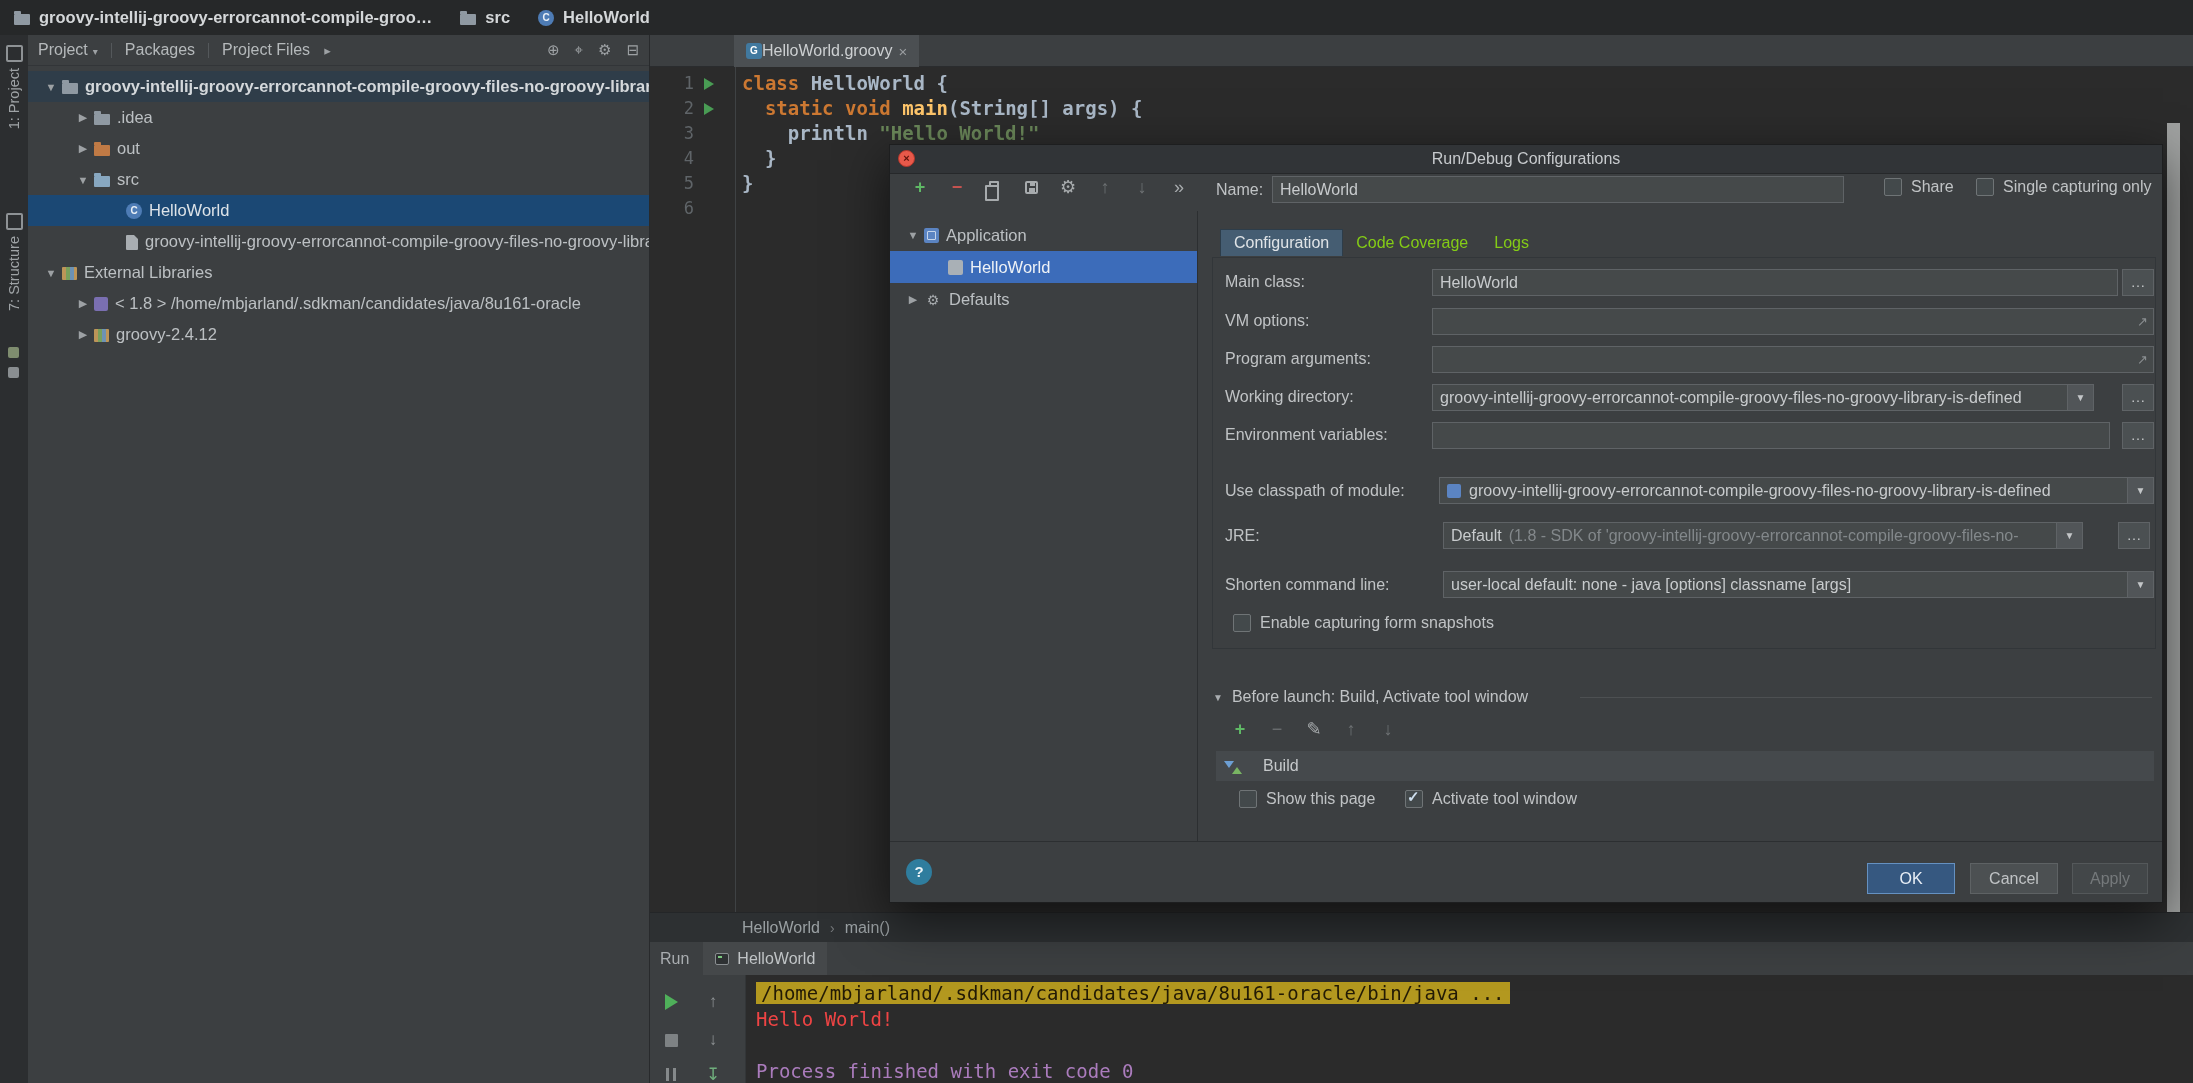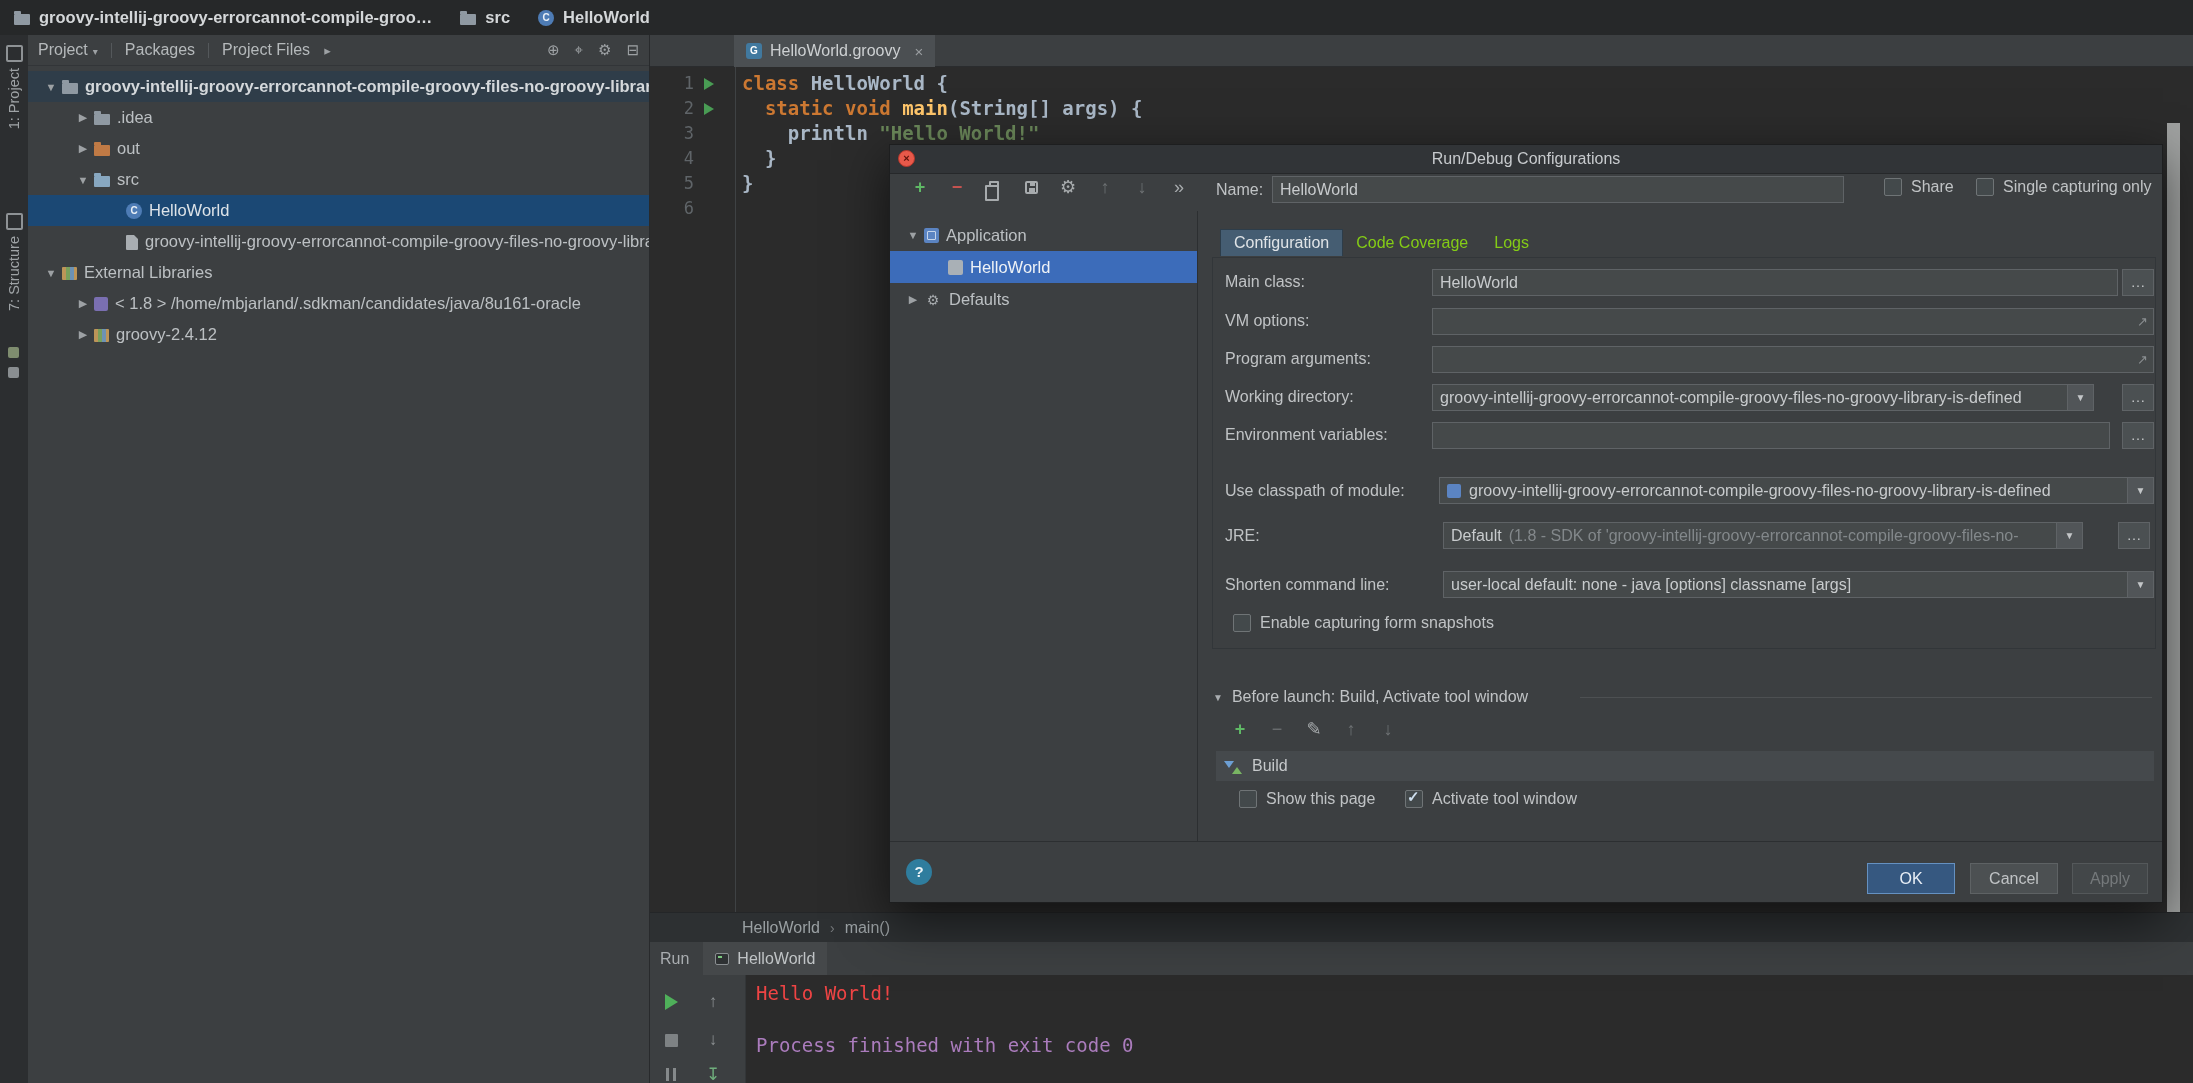--- a/index.html
+++ b/index.html
@@ -66,21 +66,21 @@
   .ic-module{width:14px;height:14px;border-radius:2px;background:#5b84c2;}
   .ic-console-tab{width:14px;height:12px;background:#2e3133;border:1px solid #8a8e91;border-radius:2px;}
   .ic-console-tab::before{content:"";position:absolute;left:2px;top:2px;width:4px;height:2px;background:#7bc97e;}
   .ic-build{width:18px;height:15px;}
   .ic-build::before{content:"";position:absolute;left:0;top:2px;border:5px solid transparent;border-top:7px solid #6d9fd4;border-bottom:none;}
   .ic-build::after{content:"";position:absolute;right:0;bottom:0;border:5px solid transparent;border-bottom:7px solid #79b563;border-top:none;}
 
   
   #editor-tabbar{position:absolute;left:650px;top:35px;width:1543px;height:32px;background:#3c3f41;
     border-bottom:1px solid #2a2c2e;box-sizing:border-box;}
-  .etab{position:absolute;left:84px;top:0;height:32px;display:flex;align-items:center;gap:8px;
+  .etab{position:absolute;left:84px;top:0;height:32px;display:flex;align-items:center;
     padding:0 12px;background:#4b4f52;color:#cdd0d2;font-size:16px;}
   .tab-close{color:#9a9ea1;font-size:15px;margin-left:6px;}
   #editor{position:absolute;left:650px;top:67px;width:1543px;height:845px;background:#2b2b2b;
     font-family:"DejaVu Sans Mono",monospace;}
   #gutter-sep{position:absolute;left:85px;top:0;bottom:0;width:1px;background:#3f4244;}
   #gutter-numbers{position:absolute;left:0;top:4px;width:44px;text-align:right;color:#5f6468;font-size:17px;}
   .lnum{height:25px;line-height:25px;}
   .run-marker{position:absolute;left:54px;width:0;height:0;
     border-left:10px solid #499c54;border-top:6px solid transparent;border-bottom:6px solid transparent;}
   #code-lines{position:absolute;left:92px;top:4px;font-size:19px;font-weight:bold;}
@@ -160,21 +160,21 @@
 
   .cbrow{position:absolute;display:flex;align-items:center;gap:9px;font-size:16px;color:#c0c3c5;white-space:nowrap;}
   .cb{width:16px;height:16px;background:#43494b;border:1px solid #6f7476;border-radius:2px;flex:none;position:relative;}
   .cb.checked::after{content:"✓";position:absolute;left:1px;top:-3px;color:#cfe0f0;font-size:15px;font-weight:700;}
 
   #bl-title{position:absolute;left:323px;top:543px;display:flex;align-items:center;gap:9px;color:#c0c3c5;font-size:16px;}
   .bl-caret{font-size:10px;color:#a9adb0;}
   #bl-line{position:absolute;left:690px;right:10px;top:552px;border-top:1px solid #4d5052;}
   #bl-toolbar{position:absolute;left:340px;top:574px;display:flex;gap:17px;}
   #build-row{position:absolute;left:326px;top:606px;width:938px;height:30px;background:#45494c;
-    display:flex;align-items:center;gap:10px;padding-left:8px;box-sizing:border-box;color:#c6c9cb;font-size:16px;}
+    display:flex;align-items:center;gap:21px;padding-left:8px;box-sizing:border-box;color:#c6c9cb;font-size:16px;}
   #dlg-footer-line{position:absolute;left:0;right:0;top:696px;border-top:1px solid #2c2f31;}
   #dlg-help{position:absolute;left:16px;top:714px;width:26px;height:26px;border-radius:50%;background:#2f7d9e;
     color:#eaf3f7;font:700 15px/26px "Liberation Sans",sans-serif;text-align:center;}
   .dlg-btn{position:absolute;top:718px;height:31px;box-sizing:border-box;border:1px solid #5e6264;
     background:#4c5052;color:#c0c3c5;font-size:16px;text-align:center;line-height:29px;}
   #btn-ok{left:977px;width:88px;background:#365880;border-color:#6591c1;color:#e9eff6;}
   #btn-cancel{left:1080px;width:88px;}
   #btn-apply{left:1182px;width:76px;background:#434749;border-color:#54585a;color:#75797b;}
 </style>
 </head>
@@ -328,20 +328,21 @@
         <span class="ic ic-stop"></span>
       </span>
     <span class="ric" style="left:10px;top:88px">
         <span class="ic ic-pause"></span>
       </span>
     <span class="ric" style="left:52px;top:16px">↑</span>
     <span class="ric" style="left:52px;top:54px">↓</span>
     <span class="ric" style="left:52px;top:88px;color:#6fae7c">↧</span>
   </div>
   <div id="console-lines">
+      <div class="cline command"><span class="ctext">/home/mbjarland/.sdkman/candidates/java/8u161-oracle/bin/java ...</span></div>
       <div class="cline stdout"><span class="ctext">Hello World!</span></div>
       <div class="cline stdout"><span class="ctext"></span></div>
       <div class="cline system"><span class="ctext">Process finished with exit code 0</span></div>
     </div>
 </div>
 
 <div id="dialog">
   <div id="dlg-titlebar">
     <span id="dlg-close">×</span>
     <span id="dlg-title">Run/Debug Configurations</span>

